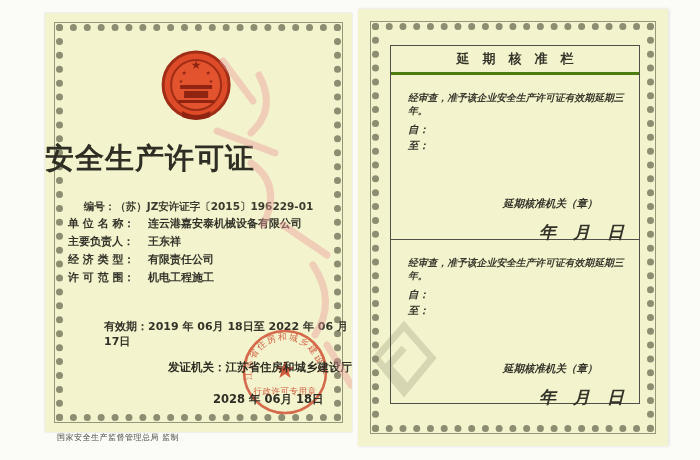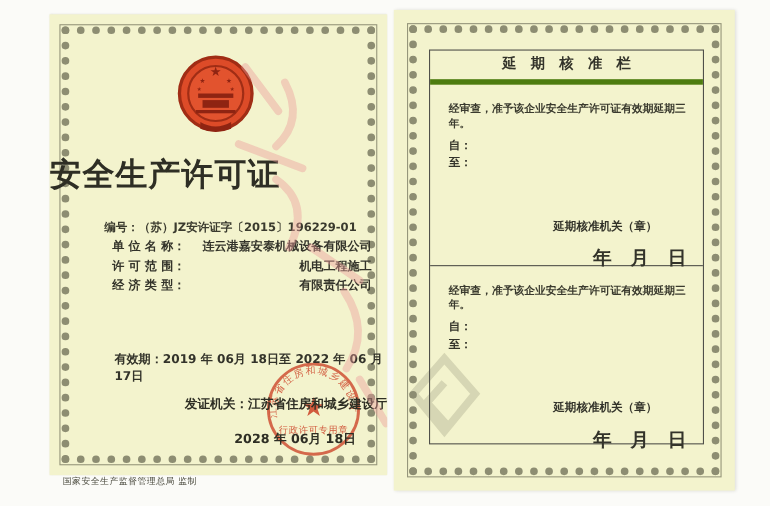--- a/index.html
+++ b/index.html
@@ -17,36 +17,36 @@
   .page-right .frame-line{inset:12px;}
   .page-right .frame-chain{inset:14px;}
 
   
   .emblem{position:absolute;top:36px;left:50%;transform:translateX(-54%);}
   .cert-title{position:absolute;top:126px;width:100%;text-align:left;
     font-size:29px;font-weight:bold;letter-spacing:1px;color:#2e2e24;}
   .cert-subtitle{position:absolute;top:164px;width:100%;text-align:center;
     font-size:15px;font-weight:bold;color:#2e2e24;}
   .cert-serial{position:absolute;top:187px;width:100%;text-align:center;
-    font-size:10.5px;font-weight:bold;color:#3a3a2e;padding-left:11px;}
+    font-size:10.5px;font-weight:bold;color:#3a3a2e;}
   .fields{position:absolute;top:204px;left:23px;right:14px;}
-  .field-row{display:flex;margin-bottom:5px;font-size:11px;font-weight:bold;line-height:13px;color:#33332a;margin-left:34px;}
+  .field-row{display:flex;margin-bottom:5px;font-size:11px;font-weight:bold;line-height:13px;color:#33332a;}
   .field-label{flex:0 0 80px;white-space:nowrap;}
-  .field-value{flex:1;max-width:182px;text-align:right;}
+  .field-value{flex:1;max-width:182px;}
   .validity{position:absolute;top:306px;left:23px;font-size:11px;font-weight:bold;color:#33332a;margin-left:36px;}
   .issuer{position:absolute;top:347px;left:111px;font-size:11.5px;font-weight:bold;color:#2e2e24;z-index:3;margin-left:12px;}
   .issue-date{position:absolute;top:379px;left:168px;font-size:11.5px;font-weight:bold;color:#2e2e24;z-index:3;}
   .seal{position:absolute;top:315px;left:196px;z-index:2;opacity:.92;mix-blend-mode:multiply;}
   .imprint{position:absolute;left:57px;top:432px;font-size:8px;letter-spacing:.5px;color:#4a4a3e;}
 
   
   .form-box{position:absolute;left:32px;top:36px;width:248px;height:357px;border:1px solid #50504a;}
-  .form-header{height:26px;line-height:26px;text-align:center;border-bottom:5px solid #4d7c0f;
+  .form-header{height:26px;line-height:26px;text-align:center;border-bottom:3px solid #4d7c0f;
     font-size:13px;font-weight:bold;color:#33332a;}
-  .form-section{position:relative;height:164px;}
+  .form-section{position:relative;height:164px;font-style:italic;}
   .form-section.first{border-bottom:1px solid #50504a;}
   .statement{position:absolute;top:16px;left:17px;right:10px;font-size:9.8px;font-weight:bold;color:#3a3a2e;line-height:13px;}
   .from-label{position:absolute;top:48px;left:17px;font-size:10.5px;font-weight:bold;}
   .to-label{position:absolute;top:64px;left:17px;font-size:10.5px;font-weight:bold;}
   .authority{position:absolute;top:122px;left:112px;font-size:10.5px;font-weight:bold;}
   .blank-date{position:absolute;top:146px;left:148px;font-size:17px;font-weight:bold;}
 
   .wm-pink{position:absolute;inset:0;pointer-events:none;z-index:4;}
   .wm-cube{position:absolute;left:8px;top:305px;pointer-events:none;}
 </style>
@@ -75,26 +75,30 @@
 
   <div class="cert-title">安全生产许可证</div>
   <div class="cert-serial">编号：（苏）JZ安许证字〔2015〕196229-01</div>
 
   <div class="fields">
     <div class="field-row">
       <span class="field-label">单 位 名 称：</span>
       <span class="field-value">连云港嘉安泰机械设备有限公司</span>
     </div>
     <div class="field-row">
-      <span class="field-label">许 可 范 围：</span>
-      <span class="field-value">机电工程施工</span>
+      <span class="field-label">主要负责人：</span>
+      <span class="field-value">王东祥</span>
     </div>
     <div class="field-row">
       <span class="field-label">经 济 类 型：</span>
       <span class="field-value">有限责任公司</span>
+    </div>
+    <div class="field-row">
+      <span class="field-label">许 可 范 围：</span>
+      <span class="field-value">机电工程施工</span>
     </div>
   </div>
 
   <div class="validity">
     <span>有效期：</span><span>2019 年 06月 18日至 2022 年 06 月 17日</span>
   </div>
 
   <div class="seal">
     <svg width="88" height="88" viewBox="0 0 88 88">
       <defs>

